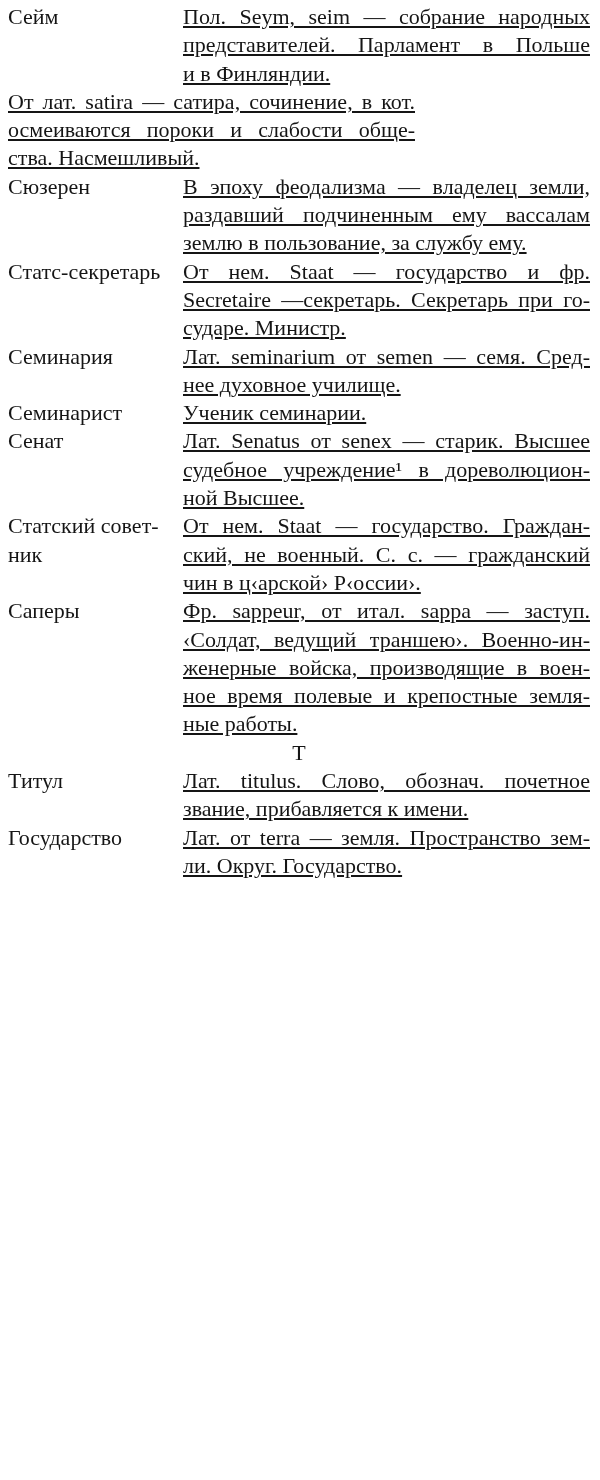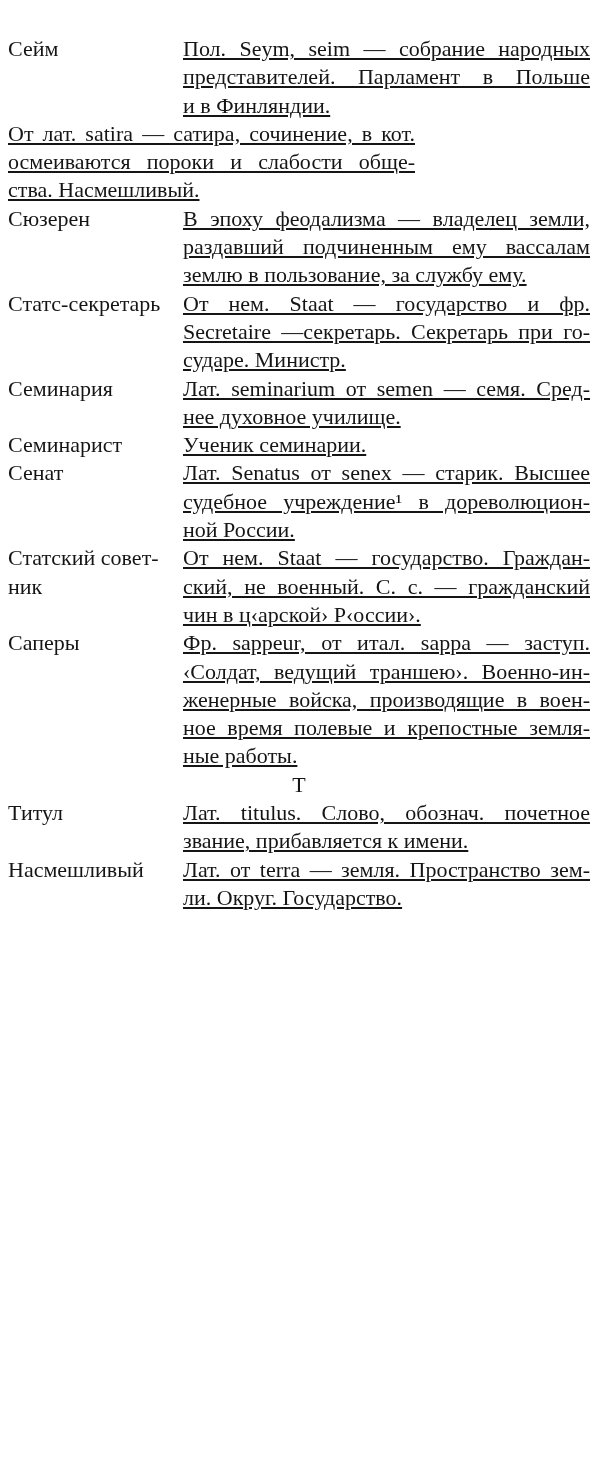--- a/index.html
+++ b/index.html
@@ -12,21 +12,20 @@
     height: 1480px;
     overflow: hidden;
     font-family: "Liberation Serif", "DejaVu Serif", serif;
     font-size: 22px;
     line-height: 28.3px;
     color: #151515;
   }
   .page {
     padding: 3px 10px 0 8px;
     width: 582px;
-    margin-top: 32px;
   }
   .entry {
     display: flex;
     align-items: flex-start;
   }
   .term {
     flex: 0 0 175px;
     width: 175px;
     text-align: left;
   }
@@ -113,21 +112,21 @@
     </div>
   </div>
 
   <div class="entry">
     <div class="term">
       <div>Сенат</div>
     </div>
     <div class="def">
       <div class="dline j">Лат. Senatus от senex — старик. Высшее</div>
       <div class="dline j">судебное учреждение¹ в дореволюцион-</div>
-      <div class="dline">ной России.</div>
+      <div class="dline">ной Высшее.</div>
     </div>
   </div>
 
   <div class="entry">
     <div class="term">
       <div>Статский совет-</div>
       <div>ник</div>
     </div>
     <div class="def">
       <div class="dline j">От нем. Staat — государство. Граждан-</div>
@@ -156,21 +155,21 @@
       <div>Титул</div>
     </div>
     <div class="def">
       <div class="dline j">Лат. titulus. Слово, обознач. почетное</div>
       <div class="dline">звание, прибавляется к имени.</div>
     </div>
   </div>
 
   <div class="entry">
     <div class="term">
-      <div>Насмешливый</div>
+      <div>Государство</div>
     </div>
     <div class="def">
       <div class="dline j">Лат. от terra — земля. Пространство зем-</div>
       <div class="dline">ли. Округ. Государство.</div>
     </div>
   </div>
 
 
 </div>
 

